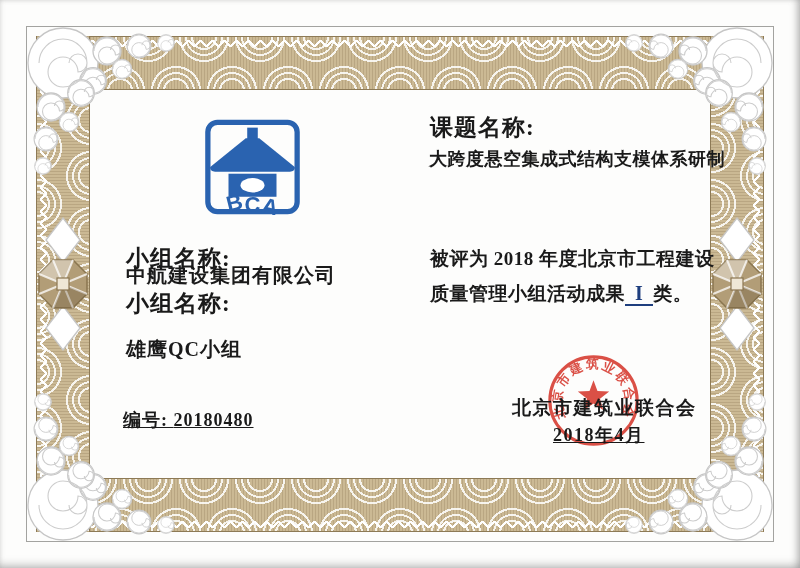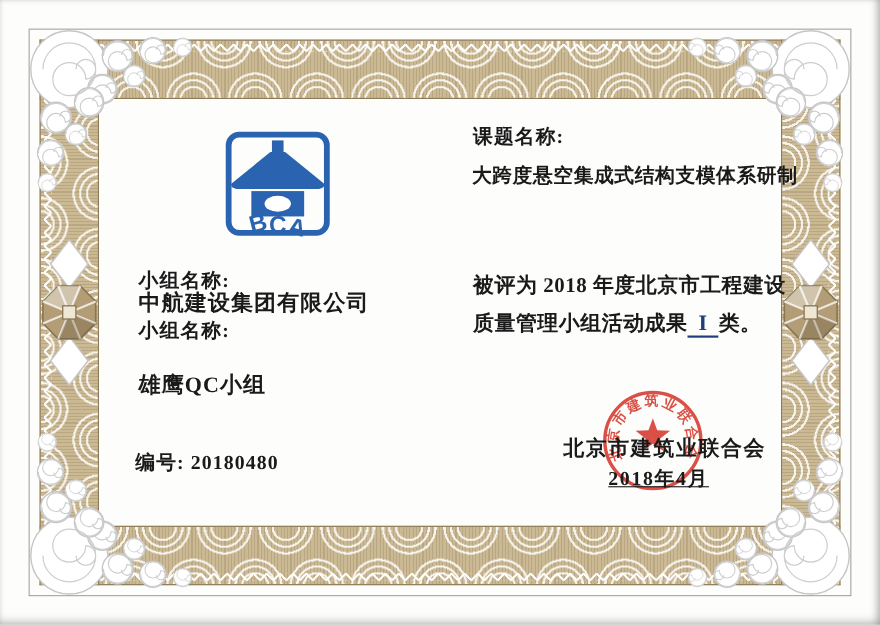--- a/index.html
+++ b/index.html
@@ -61,21 +61,21 @@
   .corner { position:absolute; width:150px; height:150px; z-index:3; }
   .corner.tl { left:27px; top:27px; }
   .corner.tr { right:27px; top:27px; transform:scaleX(-1); }
   .corner.bl { left:27px; bottom:27px; transform:scaleY(-1); }
   .corner.br { right:27px; bottom:27px; transform:scale(-1,-1); }
   .medal { position:absolute; width:56px; height:136px; top:216px; z-index:3; }
   .medal.ml { left:35px; } .medal.mr { right:35px; }
 
   
   .content-item { position:absolute; z-index:4; color:#1a1a1a; font-weight:bold; white-space:nowrap; }
-  .label { font-size:18px; letter-spacing:1px;text-align:right; }
+  .label { font-size:23px; letter-spacing:1px;text-align:right; }
   .value { font-size:20px; letter-spacing:1px; }
   .topic-value { font-size:18px; letter-spacing:.5px; }
   .award-line { font-size:19px; letter-spacing:.5px; }
   .grade {
     color:#1e3e7e; border-bottom:2.5px solid #1e3e7e;
     padding:0 10px; font-size:20px; display:inline-block; line-height:22px;
   }
   .serial-line { font-size:18px; letter-spacing:1px; }
   .org-line { font-size:19px; letter-spacing:1.5px; z-index:6; }
   .date-line { font-size:18px; letter-spacing:1.5px; z-index:6;text-decoration:underline; }
@@ -169,21 +169,21 @@
   <div class="content-item label" style="left:126px; top:243px;">小组名称:</div>
   <div class="content-item value" style="left:126px; top:262px;font-family:Liberation Mono, monospace;">中航建设集团有限公司</div>
   <div class="content-item label" style="left:126px; top:288px;">小组名称:</div>
   <div class="content-item value" style="left:126px; top:336px;text-align:right;">雄鹰QC小组</div>
 
   <div class="content-item award-line" style="left:430px; top:246px;font-family:Liberation Serif, serif;">被评为 2018 年度北京市工程建设</div>
   <div class="content-item award-line" style="left:430px; top:281px;">
     <span>质量管理小组活动成果</span><span class="grade">I</span><span>类。</span>
   </div>
 
-  <div class="content-item serial-line" style="left:123px; top:408px;">
+  <div class="content-item serial-line" style="left:123px; top:408px;text-decoration:underline;">
     <span>编号:</span>&nbsp;<span>20180480</span>
   </div>
 
   <svg class="seal-svg" viewBox="0 0 100 100">
     <circle cx="50" cy="50" r="45" class="seal-ring"></circle>
     <path class="seal-red" d="M50,29 L54.1,40.3 L66.2,40.7 L56.7,48.2 L60,59.8 L50,53 L40,59.8 L43.3,48.2 L33.8,40.7 L45.9,40.3 Z"></path>
     <path id="sealArc" d="M19,61.3 A33,33 0 1 1 81,61.3" fill="none"></path>
     <text class="seal-text"><textPath href="#sealArc" startOffset="50%" text-anchor="middle">北京市建筑业联合会</textPath></text>
   </svg>
 

